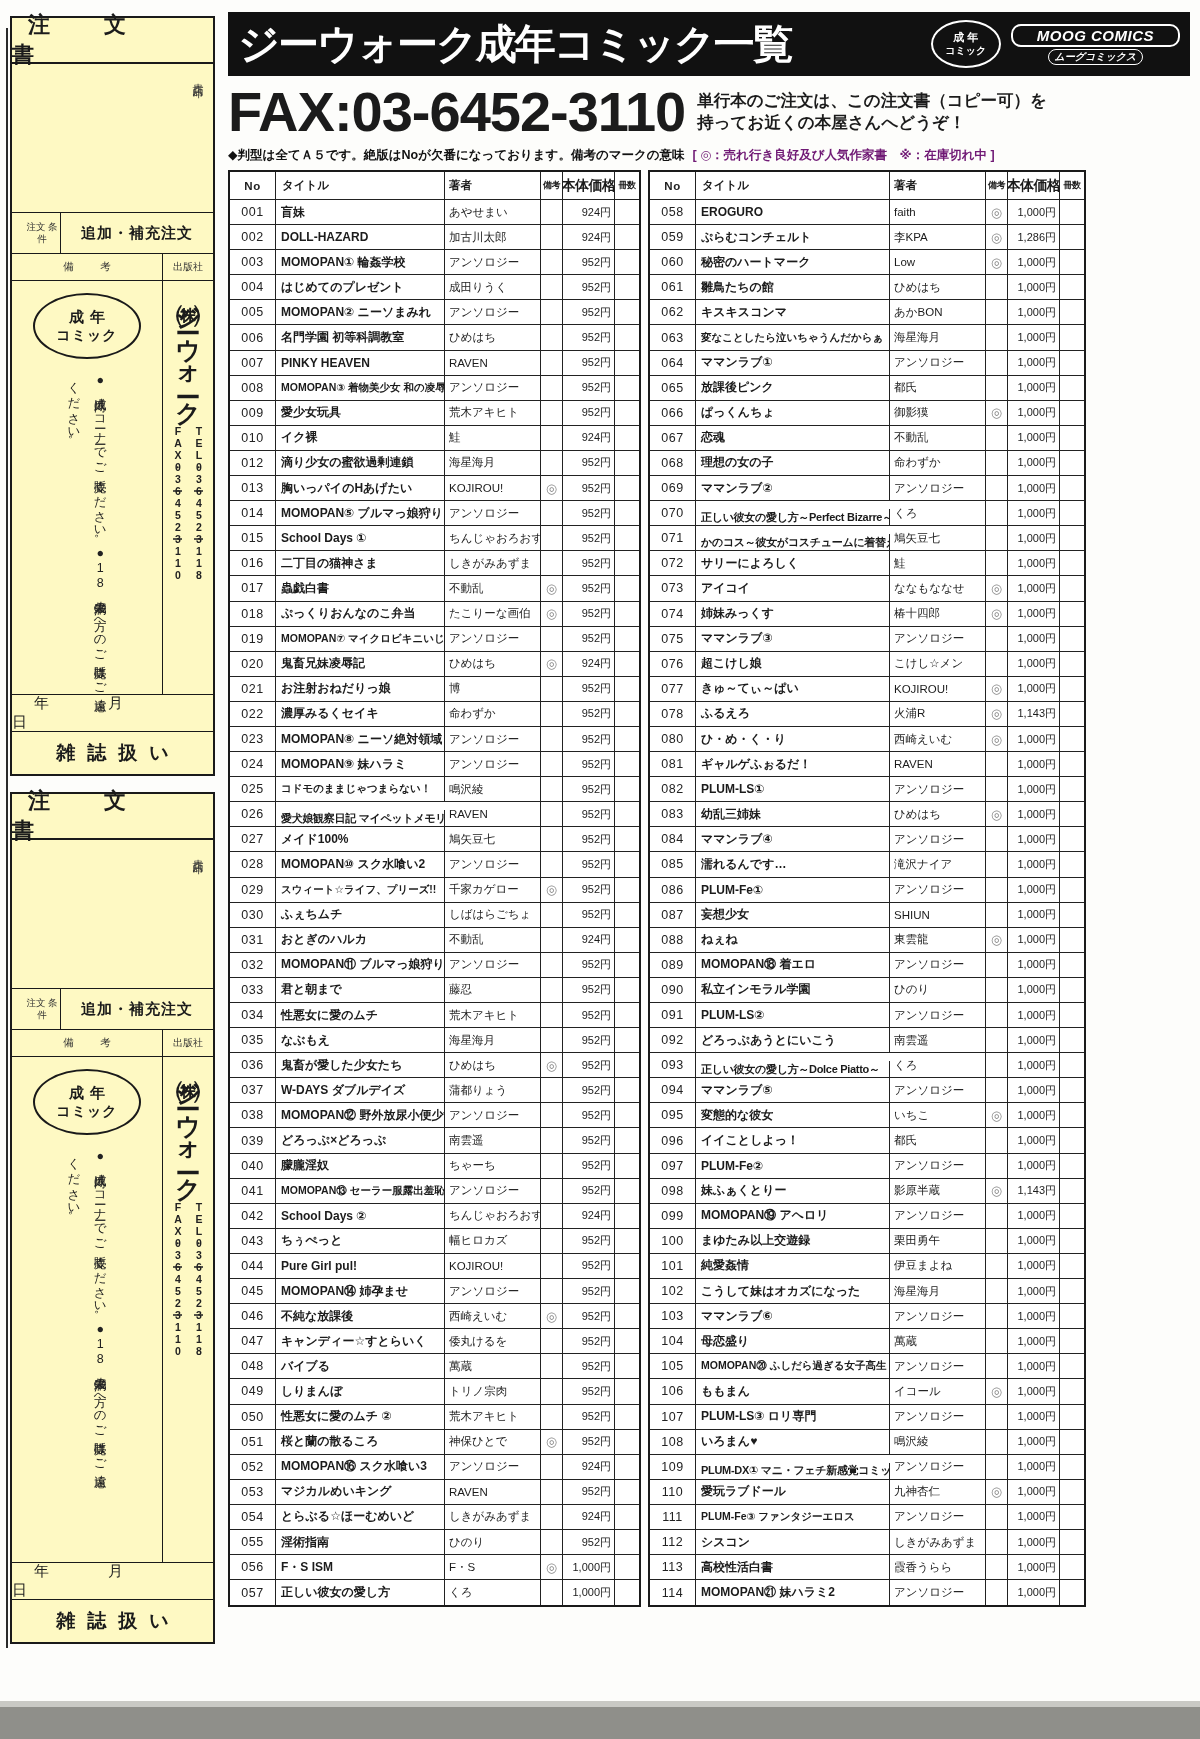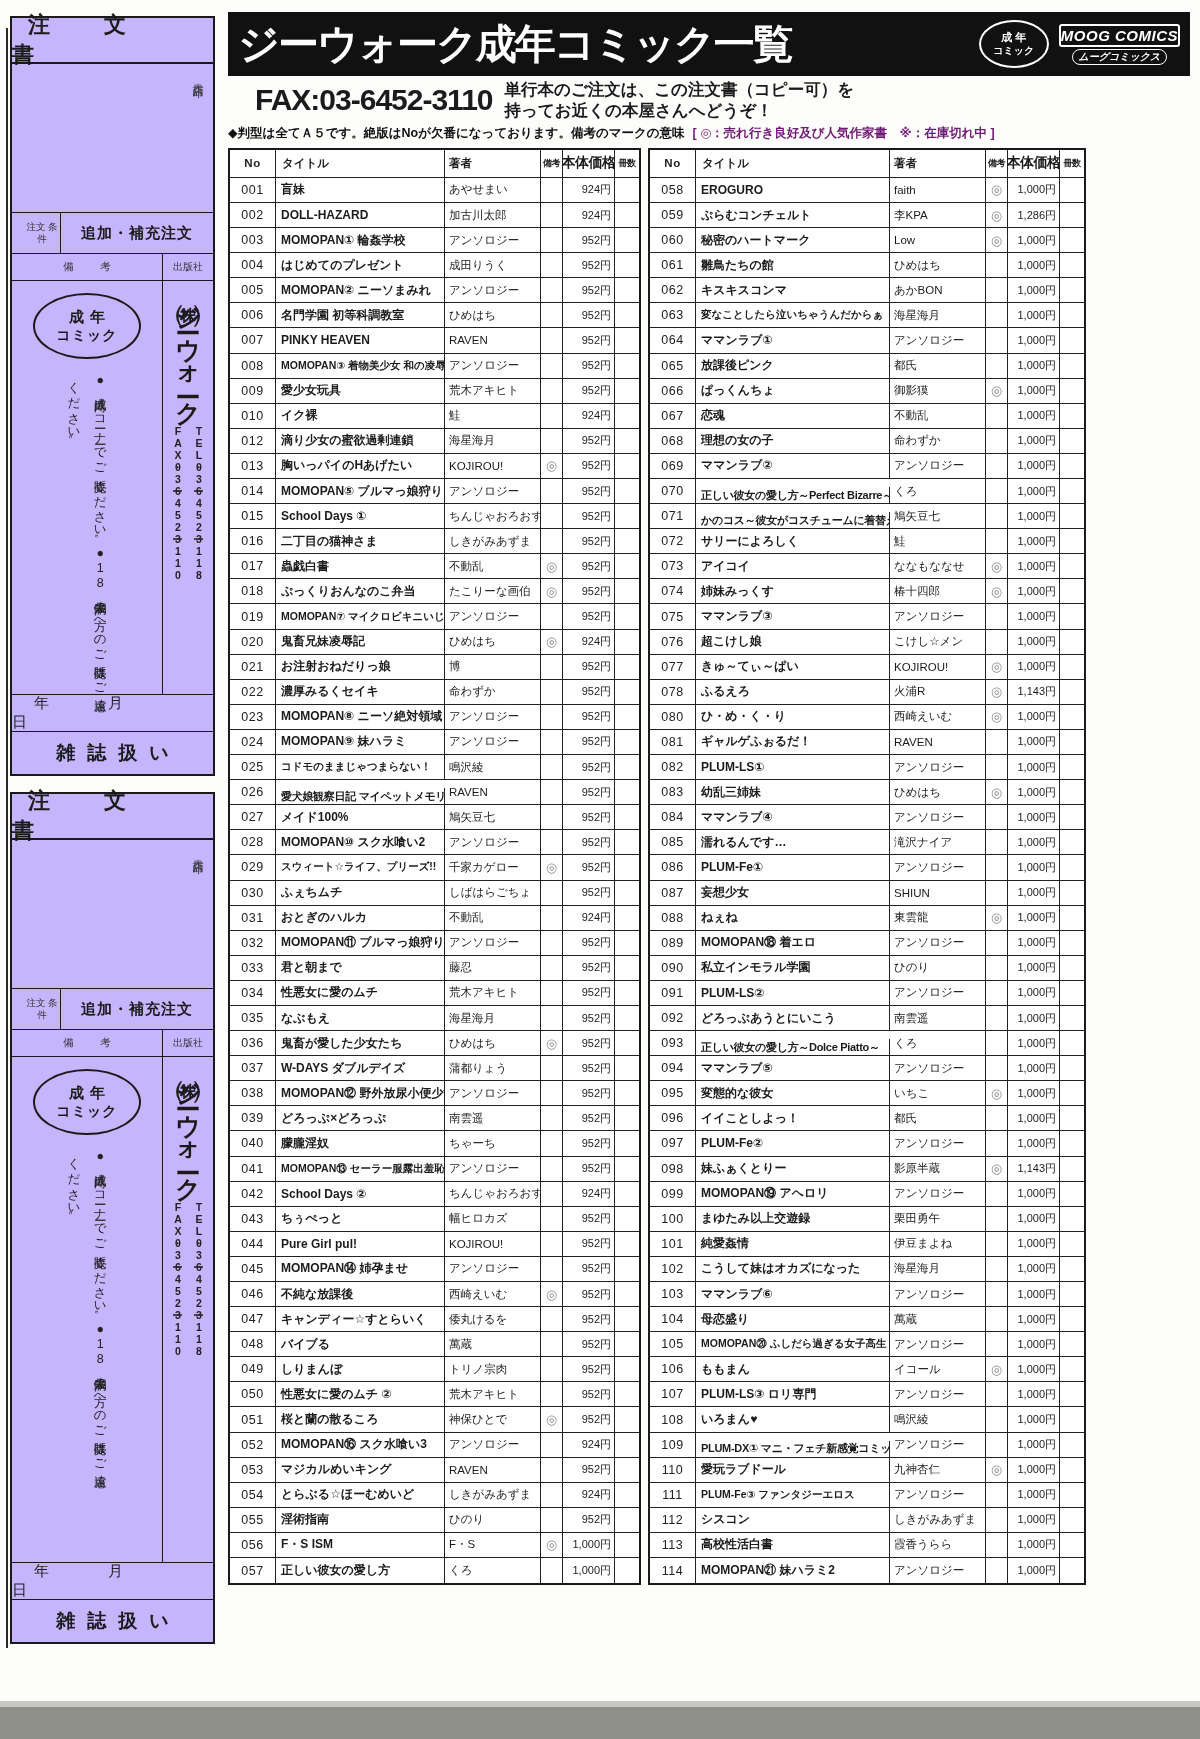--- a/index.html
+++ b/index.html
@@ -10,21 +10,21 @@
     color:#1b1b1b;
     -webkit-font-smoothing:antialiased;
   }
   .scan-edge{position:absolute;left:6px;top:28px;width:2px;height:1620px;background:#2a2a2a;}
   .bottom-strip{position:absolute;left:0;right:0;bottom:0;height:32px;background:#8f8f8a;}
   .bottom-strip2{position:absolute;left:0;right:0;bottom:32px;height:6px;background:#c9c9c4;}
 
   
   .sidebar{position:absolute;left:10px;top:16px;width:205px;}
   .order-form{
-    border:2.5px solid #1a1a1a;background:#c4b5fd;
+    border:2.5px solid #1a1a1a;background:#fef9c3;
     display:flex;flex-direction:column;box-sizing:border-box;
   }
   .order-form.first{height:760px;margin-bottom:16px;}
   .order-form.second{height:852px;}
   .of-title{
     height:44px;border-bottom:2px solid #1a1a1a;
     display:flex;align-items:center;justify-content:center;
     font-size:22px;font-weight:bold;letter-spacing:16px;text-indent:16px;
   }
   .of-stamp{height:148px;border-bottom:1.5px solid #1a1a1a;position:relative;}
@@ -93,29 +93,29 @@
   }
   .banner-badge{
     border:2.5px solid #fff;border-radius:50%;color:#fff;
     width:66px;height:44px;display:flex;flex-direction:column;
     align-items:center;justify-content:center;flex:0 0 auto;margin-right:10px;
   }
   .banner-badge .b1{font-size:11px;font-weight:bold;letter-spacing:3px;text-indent:3px;line-height:1.2;}
   .banner-badge .b2{font-size:10px;font-weight:bold;line-height:1.2;}
   .moog-logo{flex:0 0 auto;display:flex;flex-direction:column;align-items:center;gap:2px;}
   .moog-line1{
-    color:#fff;border:2px solid #fff;border-radius:3px;padding:1px 0;
+    color:#fff;border:2px solid #fff;border-radius:10px;padding:1px 24px;
     font-size:15px;font-weight:800;font-style:italic;letter-spacing:0.5px;white-space:nowrap;
   }
   .moog-line2{
     color:#fff;border:1.5px solid #fff;border-radius:8px;padding:0 6px;
     font-size:10px;font-weight:bold;font-style:italic;white-space:nowrap;
   }
   .fax-row{display:flex;align-items:center;margin-top:3px;}
-  .fax-number{font-size:30px;font-weight:800;letter-spacing:-1px;white-space:nowrap;margin-left:27px;}
+  .fax-number{font-size:56px;font-weight:800;letter-spacing:-1px;white-space:nowrap;}
   .order-note{margin-left:12px;font-size:16.5px;font-weight:bold;line-height:1.3;white-space:nowrap;}
   .format-note{margin-top:3px;font-size:12.5px;font-weight:bold;white-space:nowrap;color:#111;}
   .format-note .legend{margin-left:8px;font-weight:bold;color:#701a75;}
 
   
   .tables{display:flex;margin-top:6px;align-items:flex-start;}
   .ctable{border:2px solid #1a1a1a;background:#fff;box-sizing:border-box;}
   .ctable.left{width:413px;margin-right:7px;}
   .ctable.right{width:438px;}
   .trow{display:flex;height:25.1px;border-bottom:1.3px solid #222;box-sizing:border-box;}

